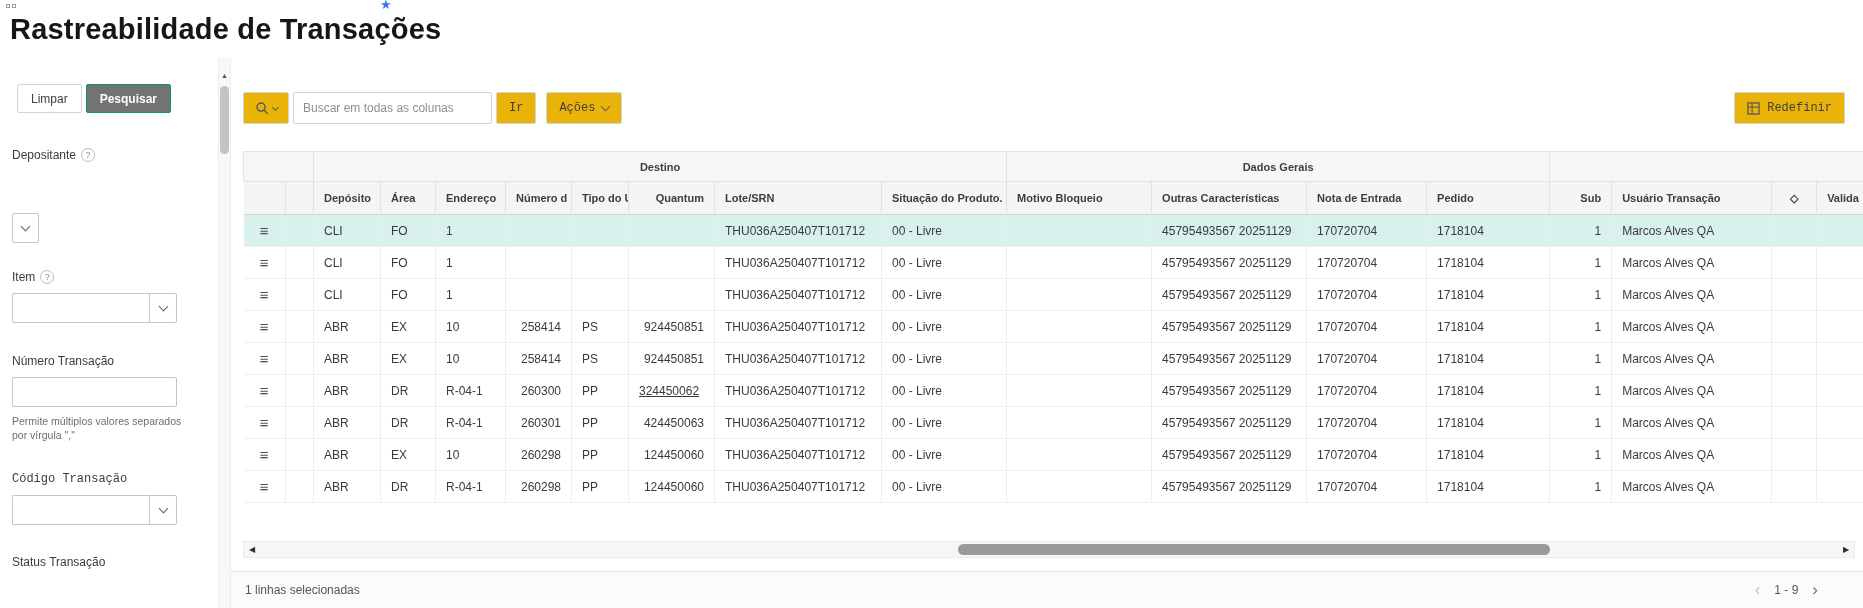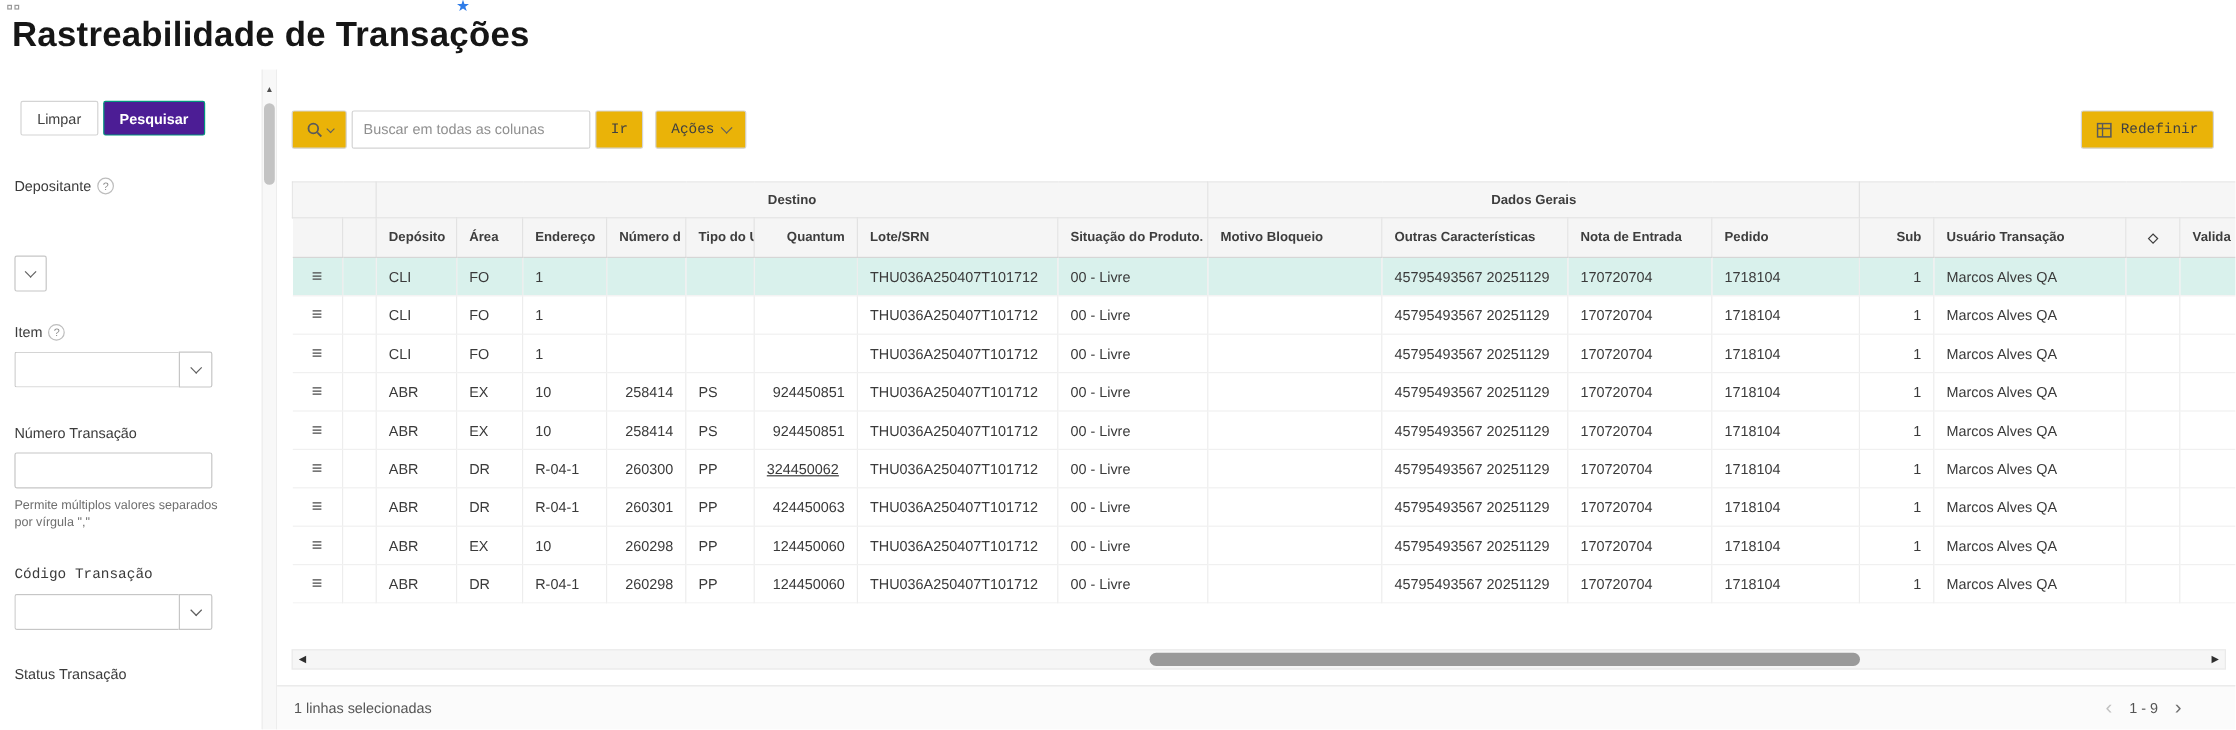--- a/index.html
+++ b/index.html
@@ -12,21 +12,21 @@
   .app-glyph { position:absolute; top:4px; left:6px; display:flex; gap:2px; }
   .app-glyph i { width:4px; height:4px; border:1px solid #9a9a9a; display:block; }
   .fav-star { position:absolute; top:-3px; left:380px; font-size:13px; color:#2f7ce8; cursor:pointer; }
 
   .content { display:flex; height:550px; }
 
   
   aside { width:218px; flex:none; padding:26px 0 0 12px; background:#fff; }
   .btn-row { display:flex; justify-content:center; gap:4px; width:164px; }
   .btn { font-size:12px; height:29px; padding:0 13px; border:1px solid #d4d4d4; background:#fff; border-radius:2px; color:#404040; cursor:pointer; font-family:inherit; }
-  .btn-hot { background:#4c1d95; border-color:#00967d; color:#fff; font-weight:bold; }
+  .btn-hot { background:#737373; border-color:#00967d; color:#fff; font-weight:bold; }
 
   .field-label { display:flex; align-items:center; gap:5px; font-size:12px; color:#3b3b3b; }
   .help-icon { width:14px; height:14px; border:1px solid #bdbdbd; border-radius:50%; font-size:9px; color:#8d8d8d; display:inline-flex; align-items:center; justify-content:center; cursor:pointer; }
 
   .dep-field { margin-top:35px; }
   .multiselect { display:flex; gap:6px; margin-top:9px; align-items:flex-start; }
   .ms-box { width:132px; min-height:114px; border:1px solid #c6c6c6; border-radius:2px; background:#fff; padding:3px; cursor:text; }
   .chip { position:relative; background:#ebebeb; border-radius:2px; padding:5px 17px 5px 6px; font-size:11px; line-height:1.4; color:#2f2f2f; }
   .chip-x { position:absolute; right:5px; top:50%; transform:translateY(-50%); font-size:13px; color:#4f4f4f; cursor:pointer; }
   .ms-caret { width:27px; height:30px; border:1px solid #c6c6c6; border-radius:2px; background:#fff; display:flex; align-items:center; justify-content:center; margin-top:42px; cursor:pointer; }

